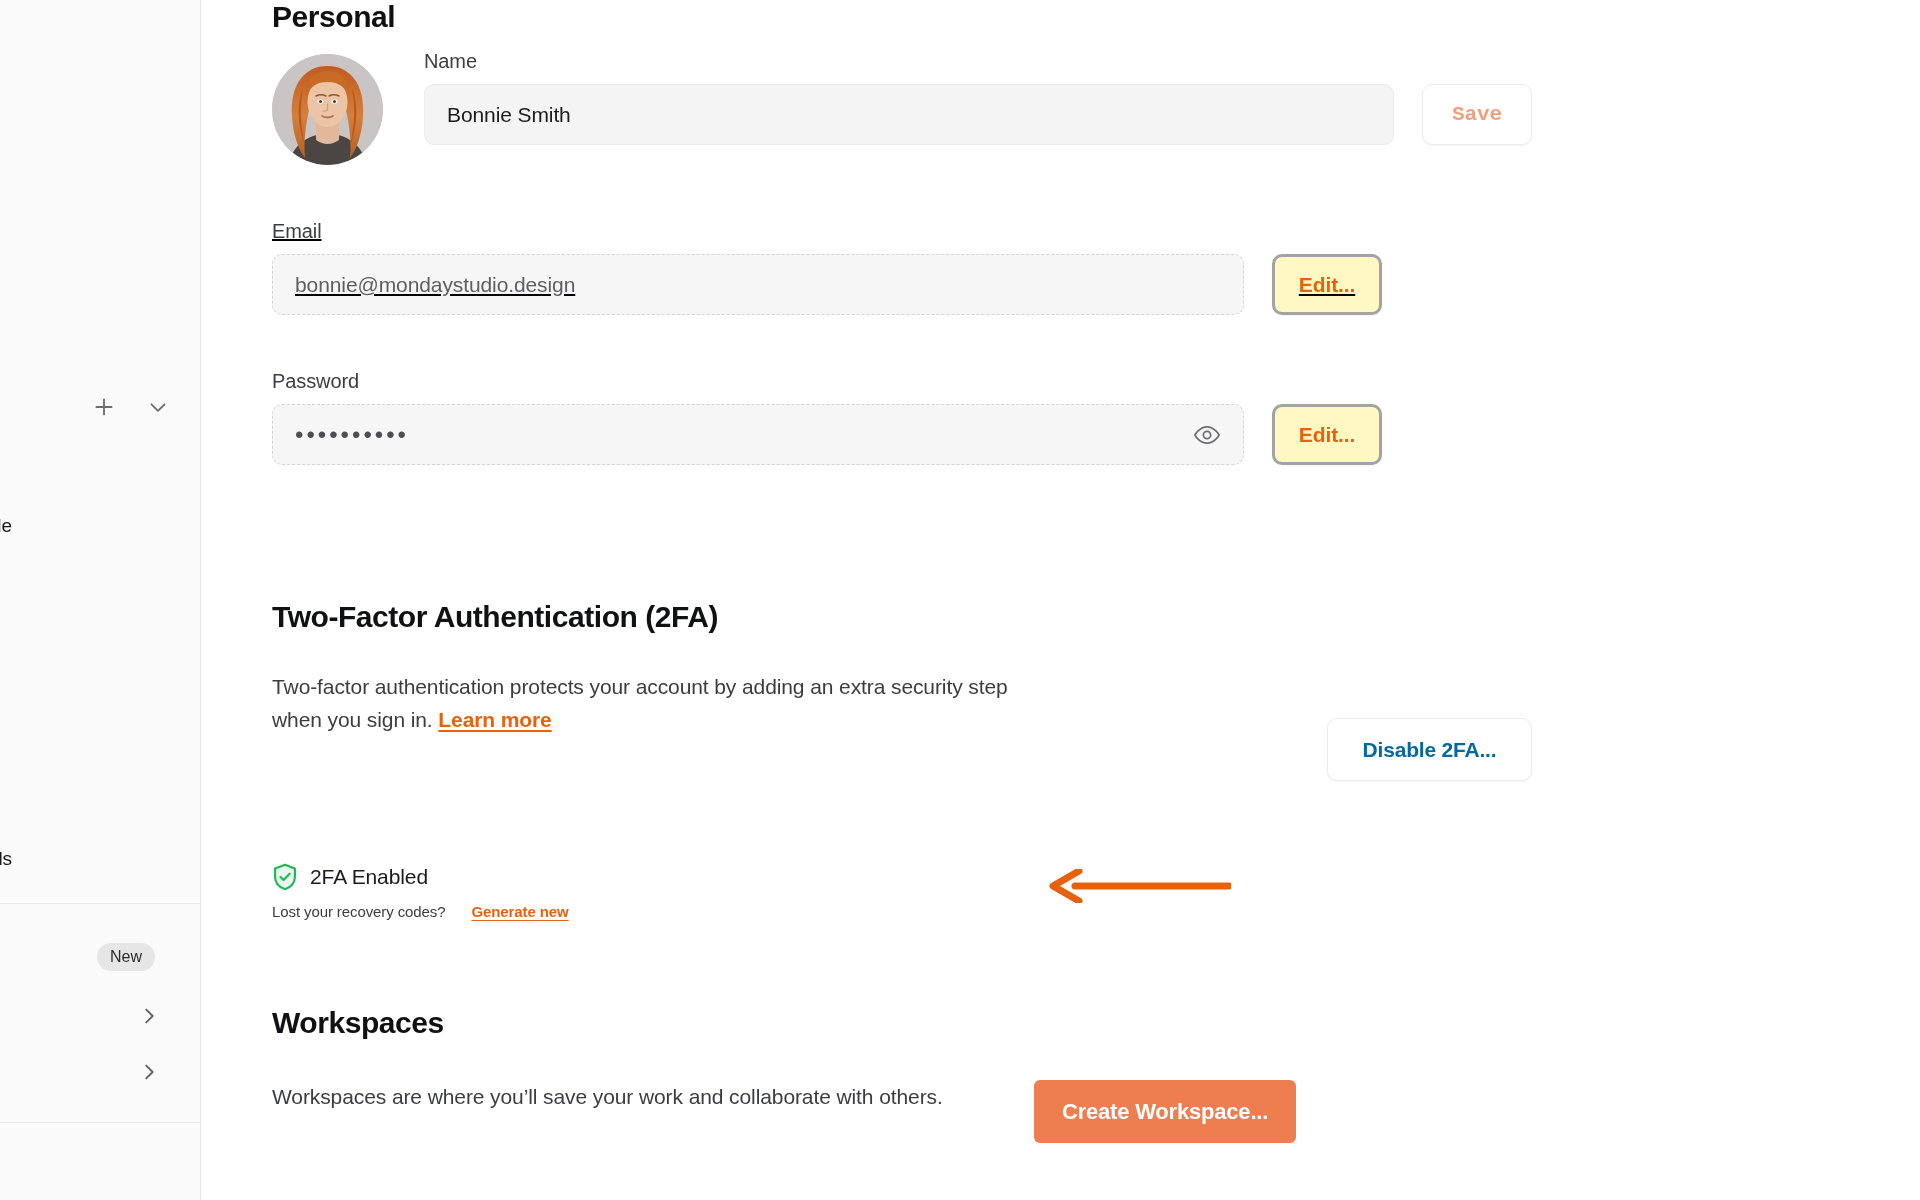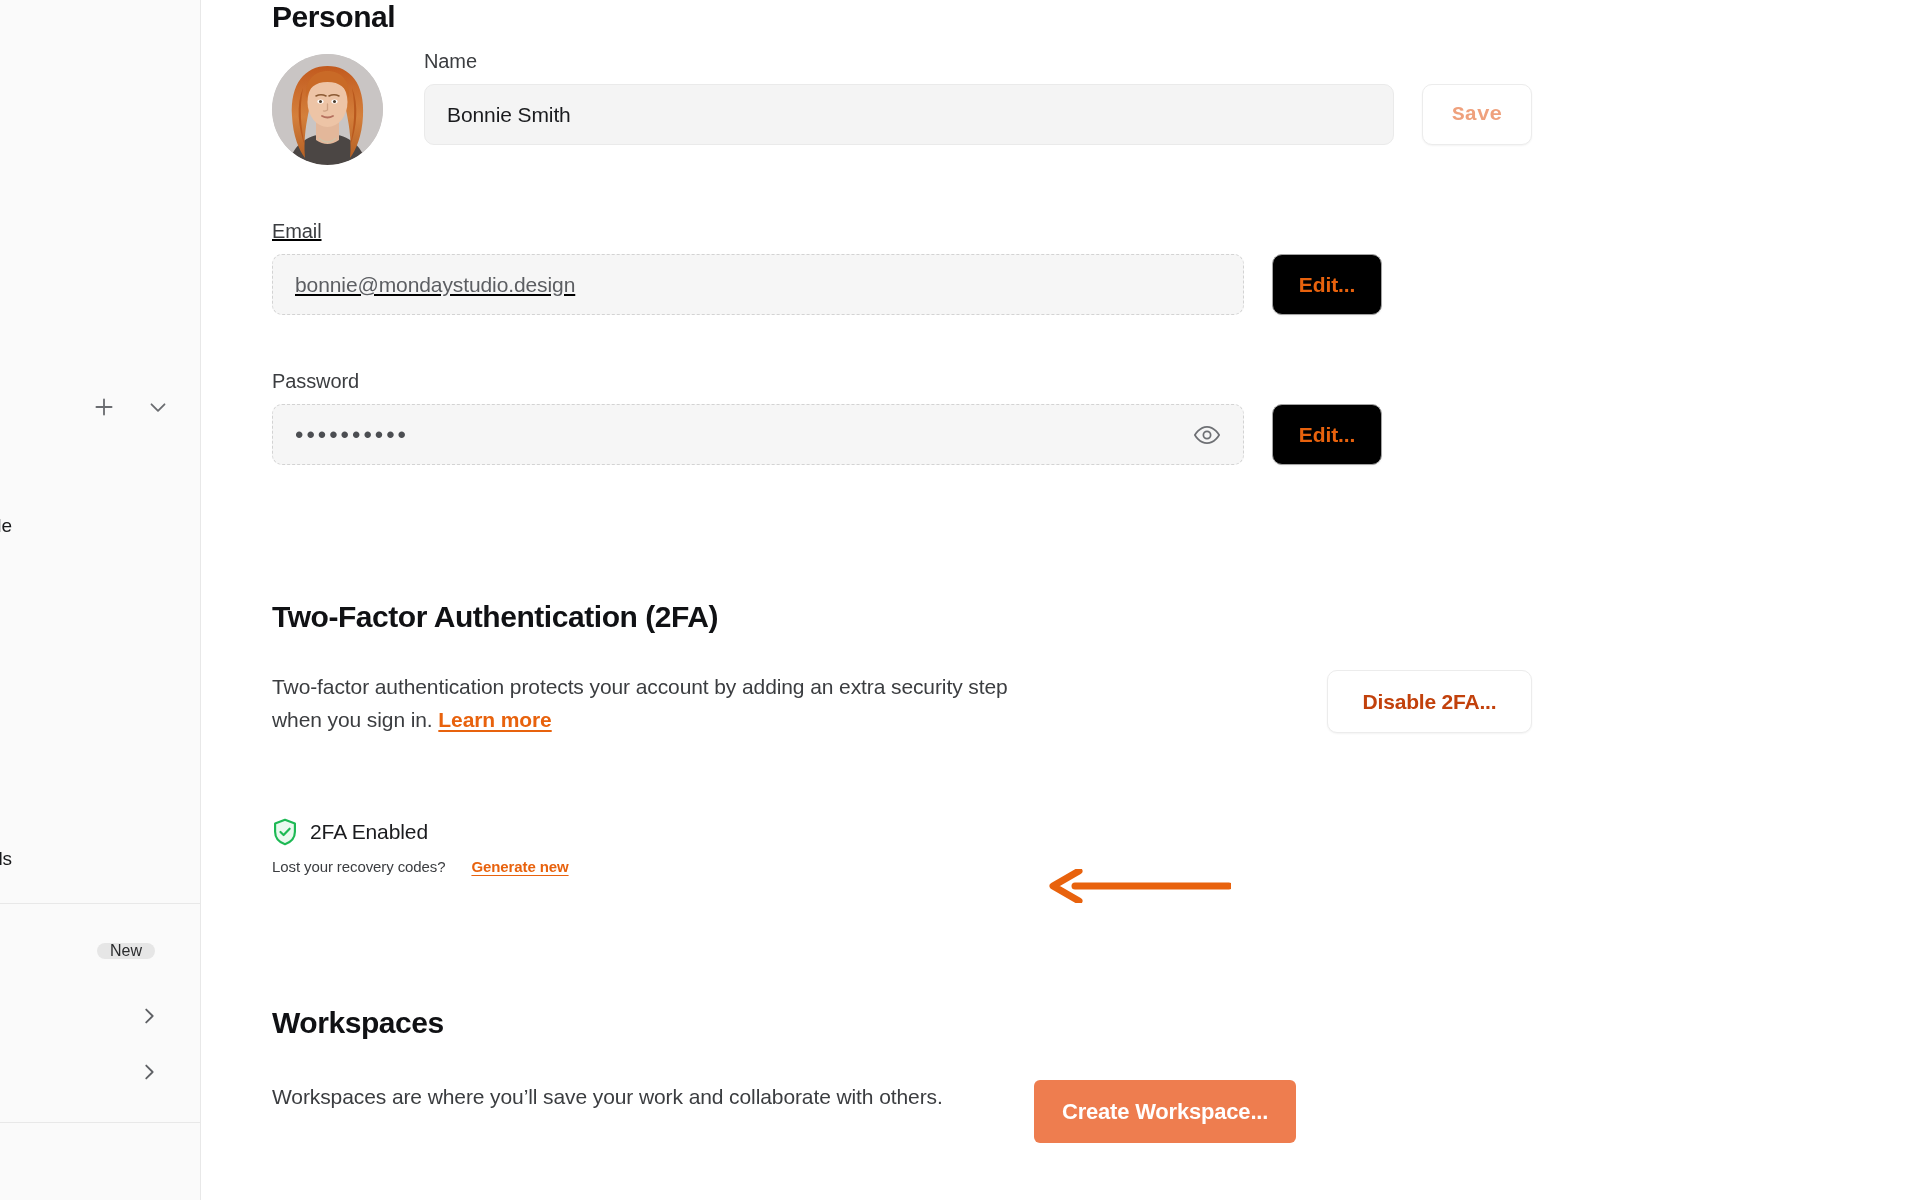--- a/index.html
+++ b/index.html
@@ -63,21 +63,21 @@
     width: 201px;
     height: 1px;
     background: #e8e8e8;
   }
 
   .sb-badge {
     position: absolute;
     display: inline-flex;
     align-items: center;
     justify-content: center;
-    height: 16px;
+    height: 28px;
     padding: 0 13px;
     border-radius: 14px;
     background: #e6e6e6;
     color: #2b2c2e;
     font-size: 16px;
     font-weight: 400;
   }
 
   .sb-chev {
     position: absolute;
@@ -172,22 +172,22 @@
     height: 61px;
     background: #ffffff;
     border: 1px solid #ececec;
     color: #efa17d;
     box-shadow: 0 1px 2px rgba(0,0,0,0.05);
     font-family: Liberation Mono, monospace;
   }
   .btn-edit {
     width: 110px;
     height: 61px;
-    background: #000000;
-    border: 1px solid #a3a3a3;
+    background: #fef9c3;
+    border: 3px solid #a3a3a3;
     color: #e8620d;
     box-shadow: 0 1px 2px rgba(0,0,0,0.05);
   }
 
   .row-email { position: absolute; left: 0; top: 228px; width: 1110px; text-decoration: underline; }
   .row-pass  { position: absolute; left: 0; top: 378px; width: 1110px; }
 
   .pass-dots { flex: 1; font-size: 24px; letter-spacing: 3px; color: #4c4e52; line-height: 1; }
   .eye {
     width: 28px; height: 28px; color: #6e7074;
@@ -214,29 +214,30 @@
 
   .twofa-row { display: flex; align-items: flex-start; margin-top: 36px; }
   .twofa-text { flex: 1; }
 
   .btn-disable {
     width: 205px;
     height: 63px;
     background: #ffffff;
     border: 1px solid #ececec;
     border-radius: 10px;
-    color: #c2410c;
+    color: #0369a1;
     font-size: 21px;
     font-weight: 700;
     letter-spacing: -0.2px;
     box-shadow: 0 1px 2px rgba(0,0,0,0.05);
     display: inline-flex;
     align-items: center;
     justify-content: center;
     margin-left: 42px;
+    margin-top: 48px;
   }
 
   .status-row {
     display: flex;
     align-items: center;
     gap: 12px;
     margin-top: 82px;
   }
   .shield { width: 26px; height: 28px; display: inline-flex; }
   .shield svg { display: block; }

